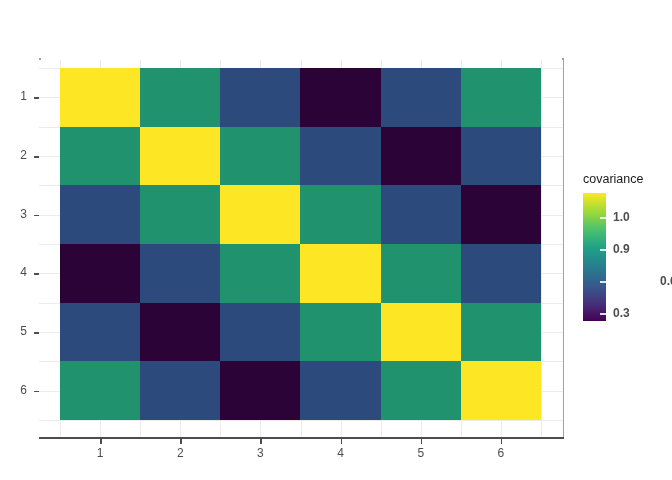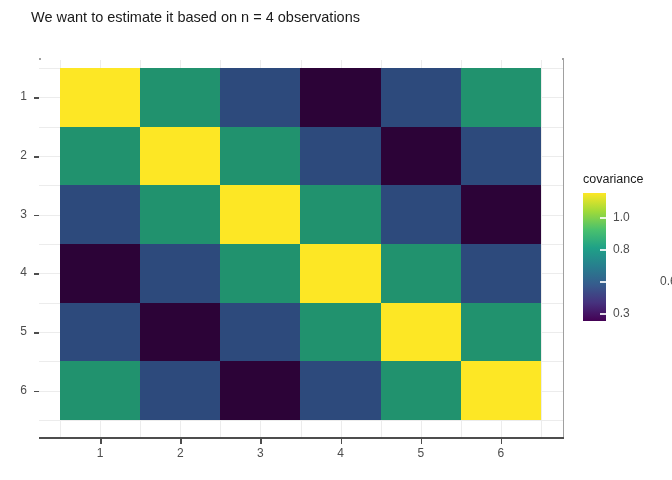--- a/index.html
+++ b/index.html
@@ -134,20 +134,21 @@
   #legend-title {
     font-size: 12.5px;
     color: #1a1a1a;
     margin-bottom: 7px;
     white-space: nowrap;
   }
   #legend-bar-wrap {
     position: relative;
     width: 46px;
     height: 128px;
+    font-weight: bold;
   }
   #legend-bar {
     position: absolute;
     left: 0;
     top: 0;
     width: 23px;
     height: 128px;
   }
   .legend-tick {
     position: absolute;
@@ -170,21 +171,20 @@
     font-size: 12px;
     color: #4d4d4d;
     transform: translateY(-50%);
     white-space: nowrap;
   }
 </style>
 </head>
 <body>
 
 <div id="title-block">
-  <div class="title-line">We want to estimate it based on n = 4 observations</div>
 </div>
 
 <div id="axis-line-y"></div>
 <div id="axis-line-right"></div>
 <div id="axis-line-x"></div>
 
 <div id="plot-panel">
   <div id="gridlines">
       <div class="gridline-h" style="top: 37.3333px;"></div>
       <div class="gridline-h" style="top: 96px;"></div>
@@ -284,21 +284,21 @@
 
 <div id="legend">
   <div id="legend-title">covariance</div>
   <div id="legend-bar-wrap">
     <div id="legend-bar" style="background: linear-gradient(to top, rgb(68, 1, 84), rgb(70, 50, 126), rgb(54, 92, 141), rgb(39, 127, 142), rgb(31, 161, 135), rgb(74, 193, 109), rgb(160, 218, 57), rgb(253, 231, 37));"></div>
   <div class="legend-tick" style="top: 24px;"></div>
       <div class="legend-tick-out" style="top: 24px;"></div>
       <div class="legend-label" style="top: 24px;">1.0</div>
       <div class="legend-tick" style="top: 56px;"></div>
       <div class="legend-tick-out" style="top: 56px;"></div>
-      <div class="legend-label" style="top: 56px;">0.8</div>
+      <div class="legend-label" style="top: 56px;">0.9</div>
       <div class="legend-tick" style="top: 88px;"></div>
       <div class="legend-tick-out" style="top: 88px;"></div>
       <div class="legend-label" style="top: 88px; margin-left: 47px;">0.6</div>
       <div class="legend-tick" style="top: 120px;"></div>
       <div class="legend-tick-out" style="top: 120px;"></div>
       <div class="legend-label" style="top: 120px;">0.3</div>
     </div>
 </div>
 
 </body></html>

